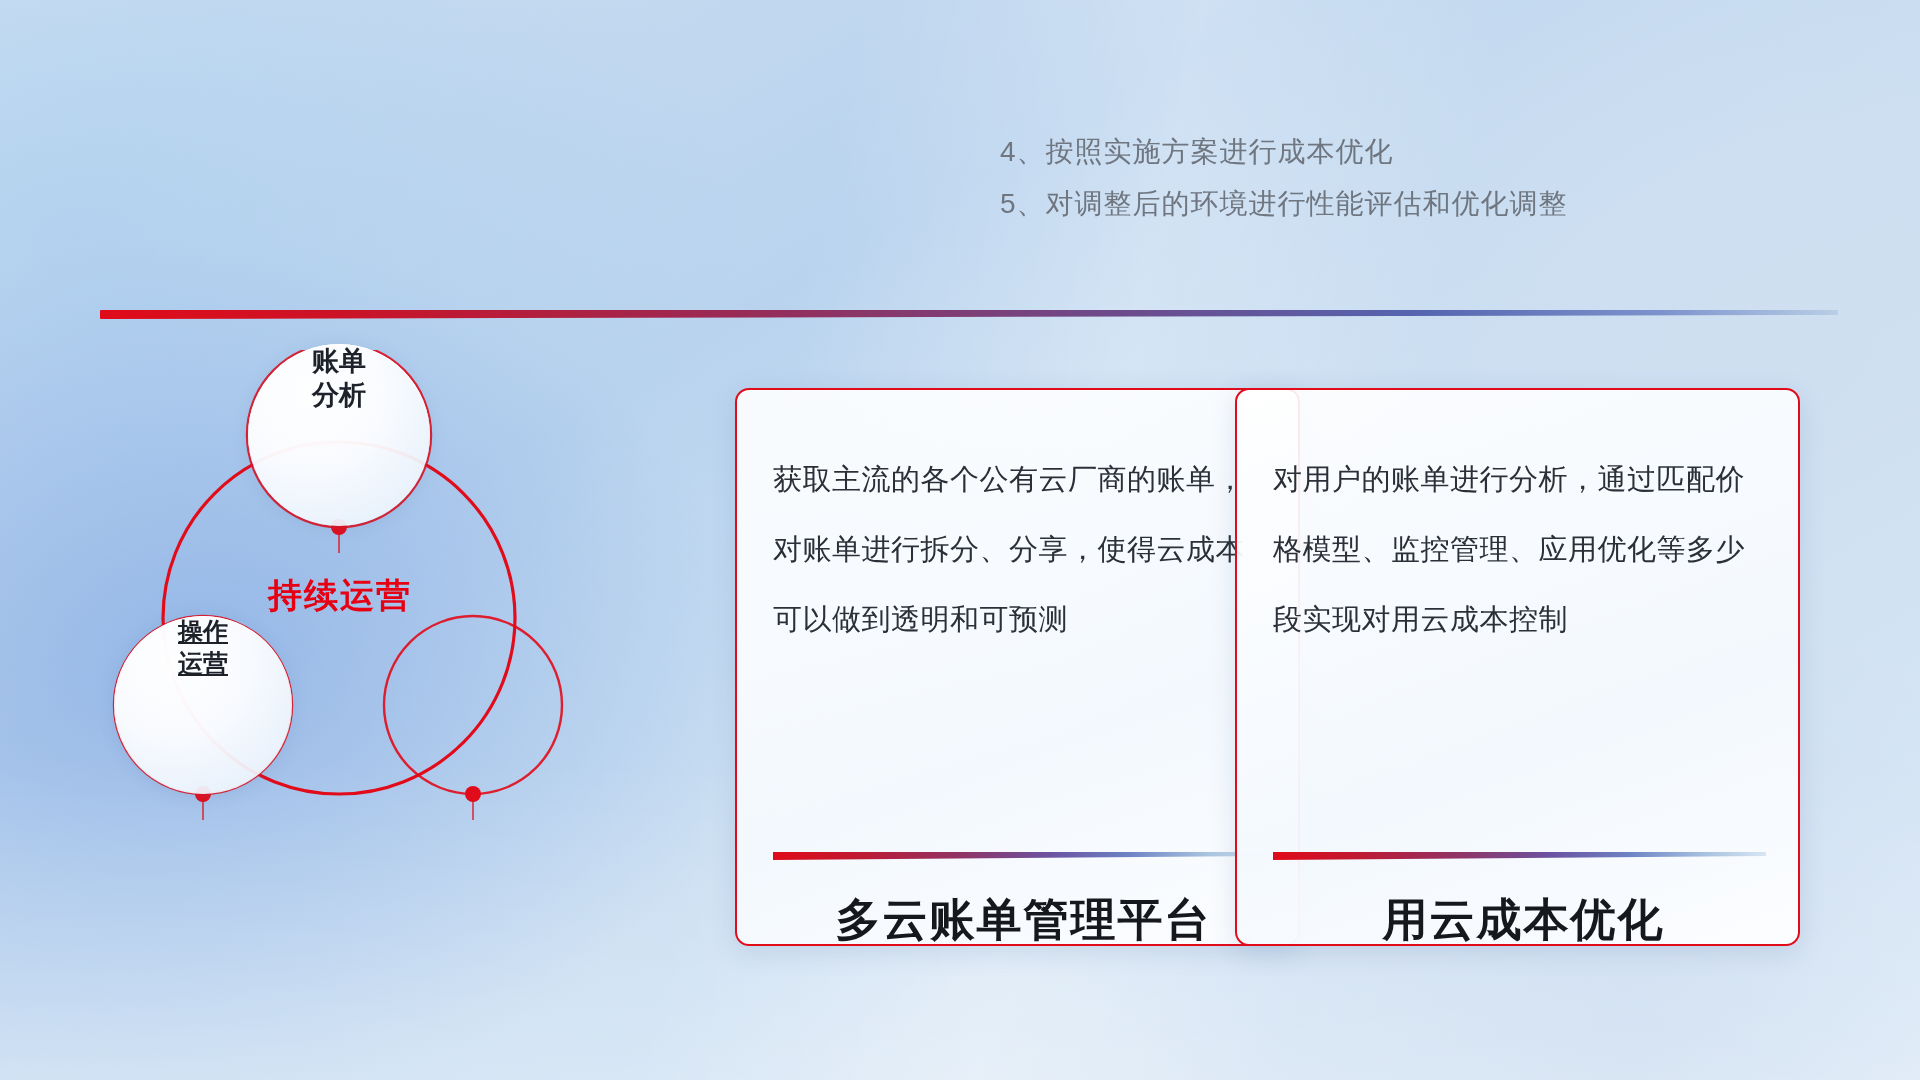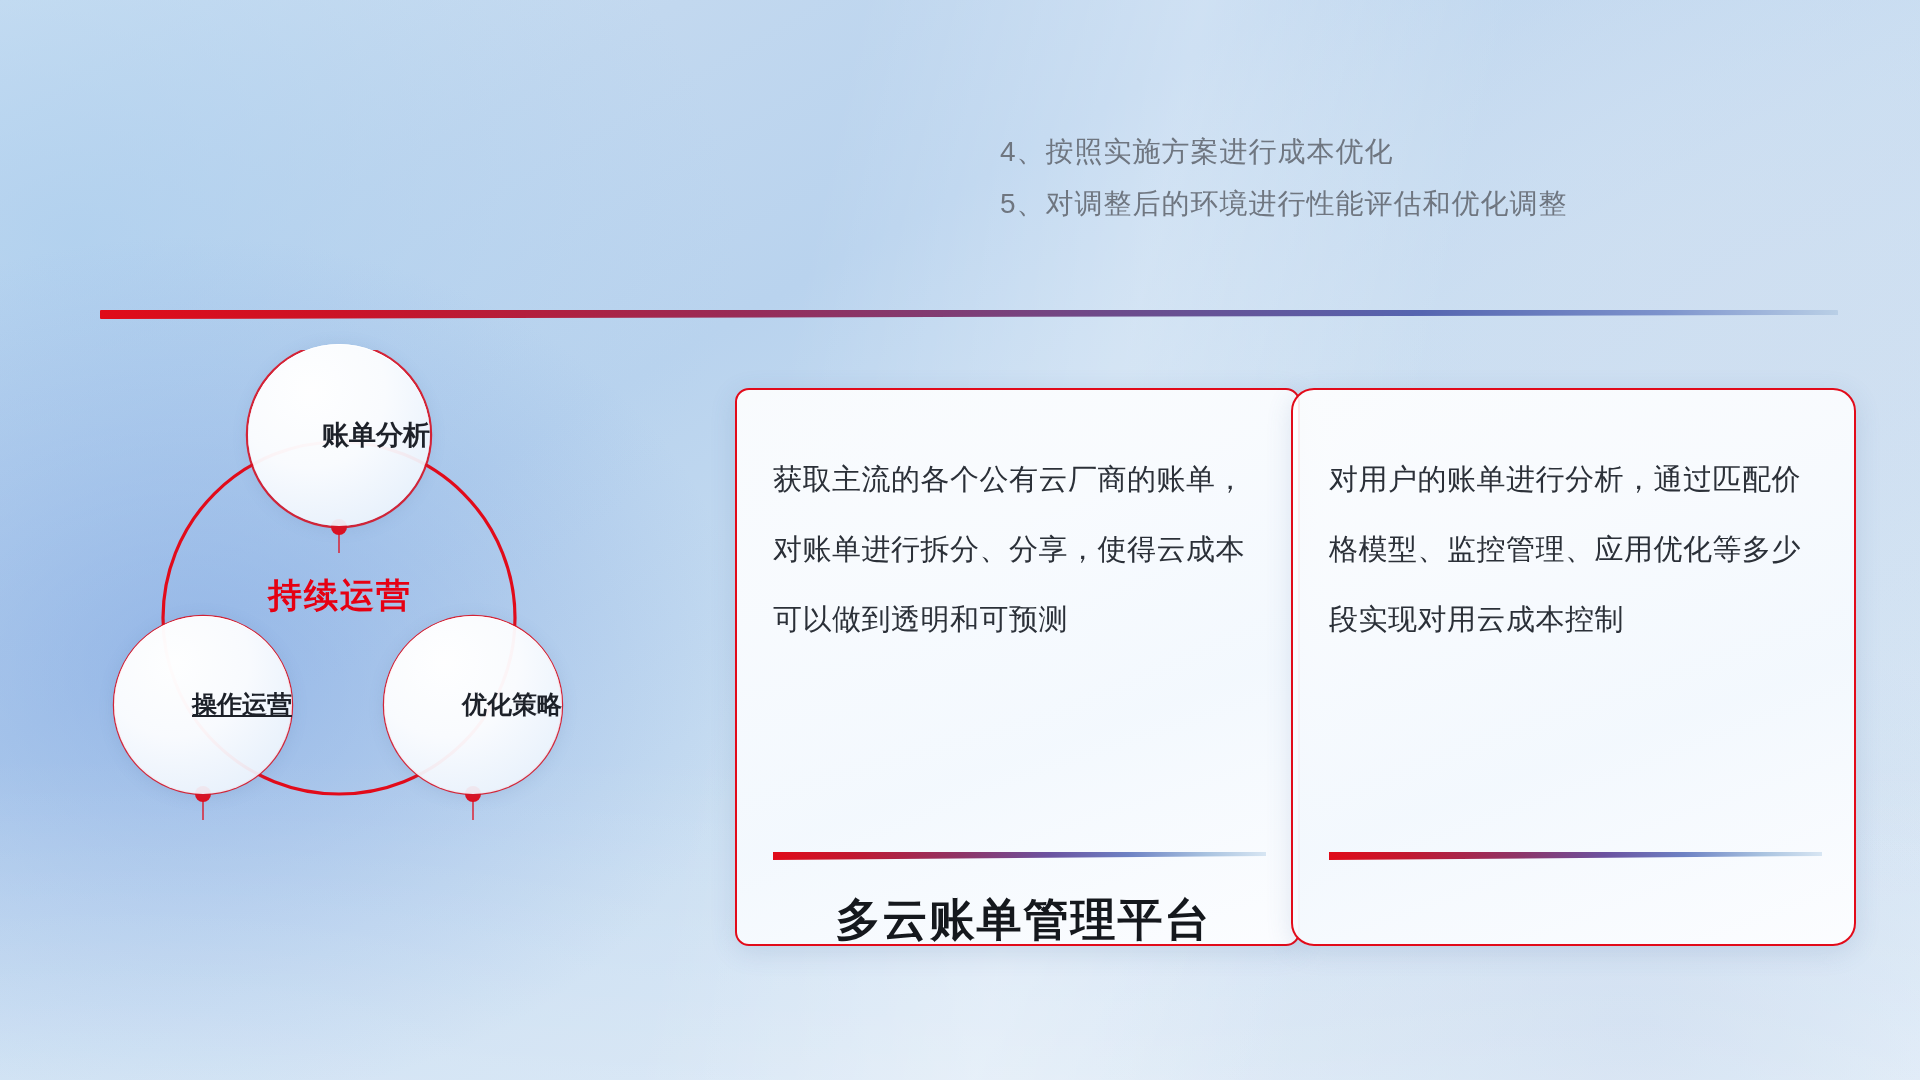--- a/index.html
+++ b/index.html
@@ -41,42 +41,42 @@
   }
 
   
   #venn { position:absolute; left:100px; top:350px; width:540px; height:600px; }
   #venn svg { position:absolute; left:0; top:0; }
   .bubble {
     position:absolute; border-radius:50%;
     background:
       radial-gradient(circle at 34% 26%, rgba(255,255,255,0.99) 0%, rgba(252,253,255,0.96) 42%, rgba(238,245,253,0.93) 78%, rgba(228,238,250,0.90) 100%);
     box-shadow:0 2px 16px rgba(90,120,170,0.18), inset 0 1px 0 rgba(255,255,255,0.95);
-    display:flex; align-items:center; justify-content:flex-end;
+    display:flex; flex-direction:column; align-items:center; justify-content:flex-start;
     color:#1d2129; font-weight:700; line-height:1.26; text-align:center;
   }
   #bubble-top   { left:148px; top:-6px;  width:182px; height:182px; font-size:27px; }
   #bubble-left  { left:14px;  top:266px; width:178px; height:178px; font-size:25px;text-decoration:underline; }
   #bubble-right { left:284px; top:266px; width:178px; height:178px; font-size:25px; }
   #venn-center {
     position:absolute; left:160px; top:186px; width:160px; height:120px;
     display:flex; flex-direction:row; align-items:center; justify-content:center;
     color:#e60012; font-weight:800; font-size:34px; line-height:1.22; letter-spacing:2px;
   }
 
   
   .card {
     position:absolute; top:388px; width:565px; height:558px;
     border:2px solid #e20b1a; border-radius:14px;
     background:linear-gradient(160deg, rgba(255,255,255,0.90) 0%, rgba(250,252,255,0.95) 30%, rgba(244,249,254,0.97) 62%, rgba(252,253,255,0.99) 100%);
     box-shadow:0 6px 26px rgba(70,105,160,0.16);
     overflow:hidden;
   }
   #card-1 { left:690px;margin-left:45px; }
-  #card-2 { left:1291px;border-radius:23px; }
+  #card-2 { left:1235px; }
   .card-inner { position:absolute; left:36px; right:28px; top:54px; }
   .card-body {
     font-size:29px; color:#2b3038; line-height:2.42;
     letter-spacing:0.5px; font-weight:400;
   }
   .card-rule {
     position:absolute; left:36px; right:32px; top:462px; height:8px;
     background:linear-gradient(90deg,#e00b19 0%, #c21830 16%, #8f3466 38%, #6b52a0 56%, #6d82c4 72%, #a9c3e0 88%, #d8e6f3 100%);
     clip-path:polygon(0 0, 100% 0, 100% 50%, 0 100%);
   }
@@ -119,37 +119,34 @@
   </svg>
 
   <div class="bubble" id="bubble-top">
     <span>账单</span>
     <span>分析</span>
   </div>
   <div class="bubble" id="bubble-left">
     <span>操作</span>
     <span>运营</span>
   </div>
-  <div class="bubble" id="bubble-right">
-    <span>优化</span>
-    <span>策略</span>
-  </div>
 
   <div id="venn-center">
     <span>持续</span>
     <span>运营</span>
   </div>
 </div>
 
 <div class="card" id="card-1">
   <div class="card-inner">
     <div class="card-body">获取主流的各个公有云厂商的账单，对账单进行拆分、分享，使得云成本可以做到透明和可预测</div>
   </div>
   <div class="card-rule"></div>
   <div class="card-title">多云账单管理平台</div>
 </div>
 
 <div class="card" id="card-2">
   <div class="card-inner">
     <div class="card-body">对用户的账单进行分析，通过匹配价格模型、监控管理、应用优化等多少段实现对用云成本控制</div>
   </div>
   <div class="card-rule"></div>
+  <div class="card-title">用云成本优化</div>
 </div>
 
 </body></html>

